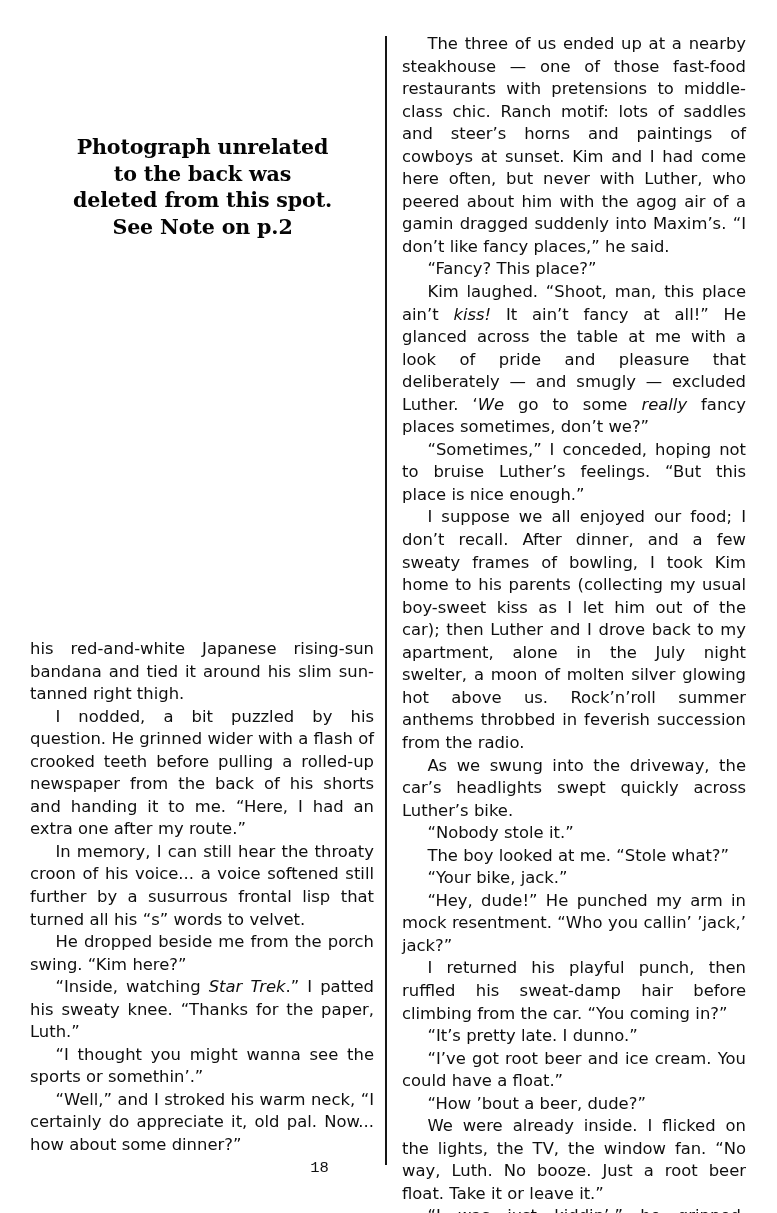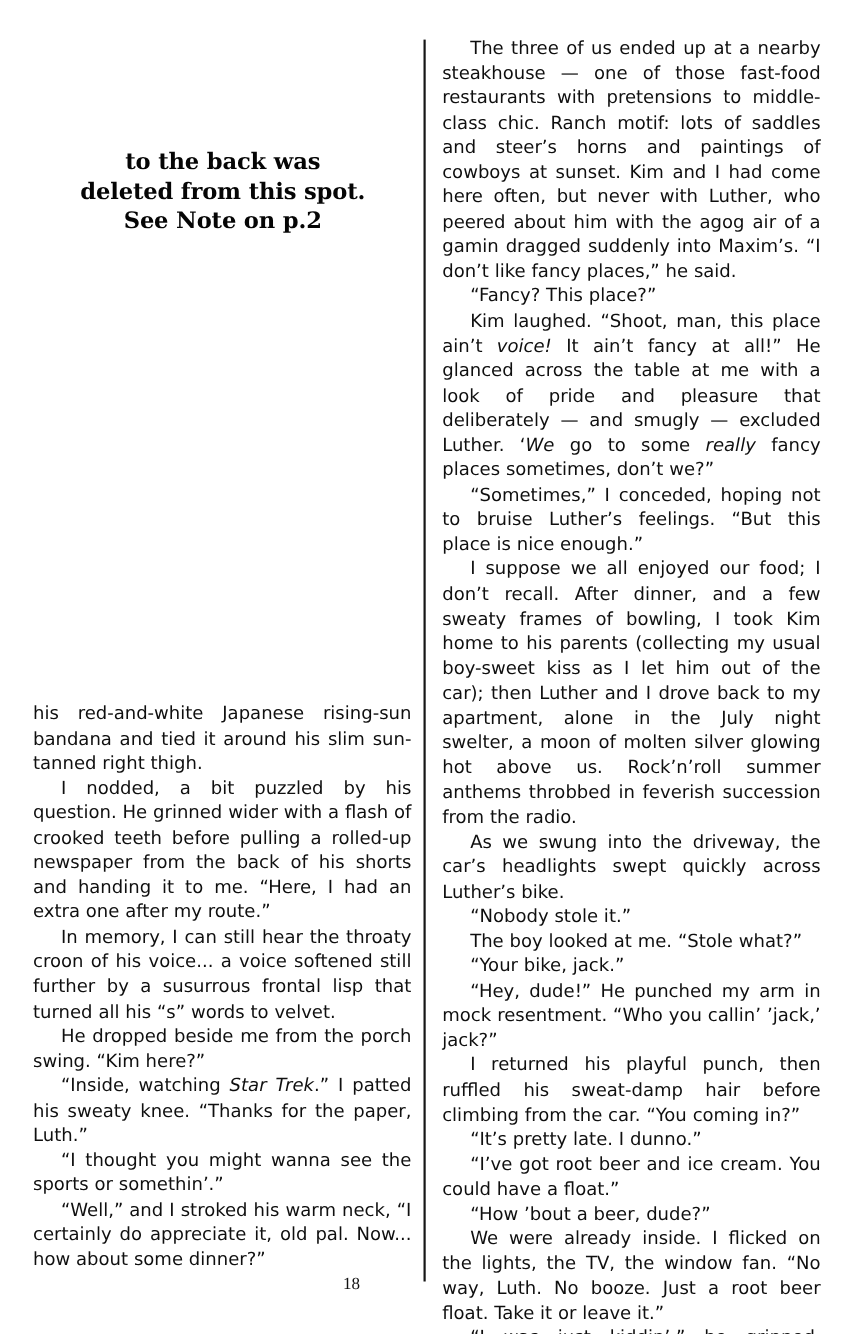--- a/index.html
+++ b/index.html
@@ -85,52 +85,53 @@
     background: #161616;
   }
 
   
   .folio {
     position: absolute;
     left: 0;
     top: 1159px;
     width: 639px;
     text-align: center;
-    font-family: Liberation Serif, serif;
+    font-family: Liberation Mono, monospace;
     font-size: 15.5px;
     color: #111111;
   }
 </style>
 </head>
 <body>
 
 <div class="page">
 
   <div class="notice">
+    <span>Photograph unrelated</span>
     <span>to the back was</span>
     <span>deleted from this spot.</span>
     <span>See Note on p.2</span>
   </div>
 
   <div class="col-rule"></div>
 
   <div class="col col-left">
       <p class="noindent">his red-and-white Japanese rising-sun bandana and tied it around his slim sun-tanned right thigh.</p>
       <p>I nodded, a bit puzzled by his question. He grinned wider with a flash of crooked teeth before pulling a rolled-up newspaper from the back of his shorts and handing it to me. “Here, I had an extra one after my route.”</p>
       <p>In memory, I can still hear the throaty croon of his voice... a voice softened still further by a susurrous frontal lisp that turned all his “s” words to velvet.</p>
       <p>He dropped beside me from the porch swing. “Kim here?”</p>
       <p>“Inside, watching <em>Star Trek</em>.” I patted his sweaty knee. “Thanks for the paper, Luth.”</p>
       <p>“I thought you might wanna see the sports or somethin’.”</p>
       <p>“Well,” and I stroked his warm neck, “I certainly do appreciate it, old pal. Now... how about some dinner?”</p>
     </div>
 
   <div class="col col-right">
       <p>The three of us ended up at a nearby steakhouse — one of those fast-food restaurants with pretensions to middle-class chic. Ranch motif: lots of saddles and steer’s horns and paintings of cowboys at sunset. Kim and I had come here often, but never with Luther, who peered about him with the agog air of a gamin dragged suddenly into Maxim’s. “I don’t like fancy places,” he said.</p>
       <p>“Fancy? This place?”</p>
-      <p>Kim laughed. “Shoot, man, this place ain’t <em>voice!</em> It ain’t fancy at all!” He glanced across the table at me with a look of pride and pleasure that deliberately — and smugly — excluded Luther. ‘<em>We</em> go to some <em>really</em> fancy places sometimes, don’t we?”</p>
+      <p>Kim laughed. “Shoot, man, this place ain’t <em>kiss!</em> It ain’t fancy at all!” He glanced across the table at me with a look of pride and pleasure that deliberately — and smugly — excluded Luther. ‘<em>We</em> go to some <em>really</em> fancy places sometimes, don’t we?”</p>
       <p>“Sometimes,” I conceded, hoping not to bruise Luther’s feelings. “But this place is nice enough.”</p>
       <p>I suppose we all enjoyed our food; I don’t recall. After dinner, and a few sweaty frames of bowling, I took Kim home to his parents (collecting my usual boy-sweet kiss as I let him out of the car); then Luther and I drove back to my apartment, alone in the July night swelter, a moon of molten silver glowing hot above us. Rock’n’roll summer anthems throbbed in feverish succession from the radio.</p>
       <p>As we swung into the driveway, the car’s headlights swept quickly across Luther’s bike.</p>
       <p>“Nobody stole it.”</p>
       <p>The boy looked at me. “Stole what?”</p>
       <p>“Your bike, jack.”</p>
       <p>“Hey, dude!” He punched my arm in mock resentment. “Who you callin’ ’jack,’ jack?”</p>
       <p>I returned his playful punch, then ruffled his sweat-damp hair before climbing from the car. “You coming in?”</p>
       <p>“It’s pretty late. I dunno.”</p>
       <p>“I’ve got root beer and ice cream. You could have a float.”</p>

